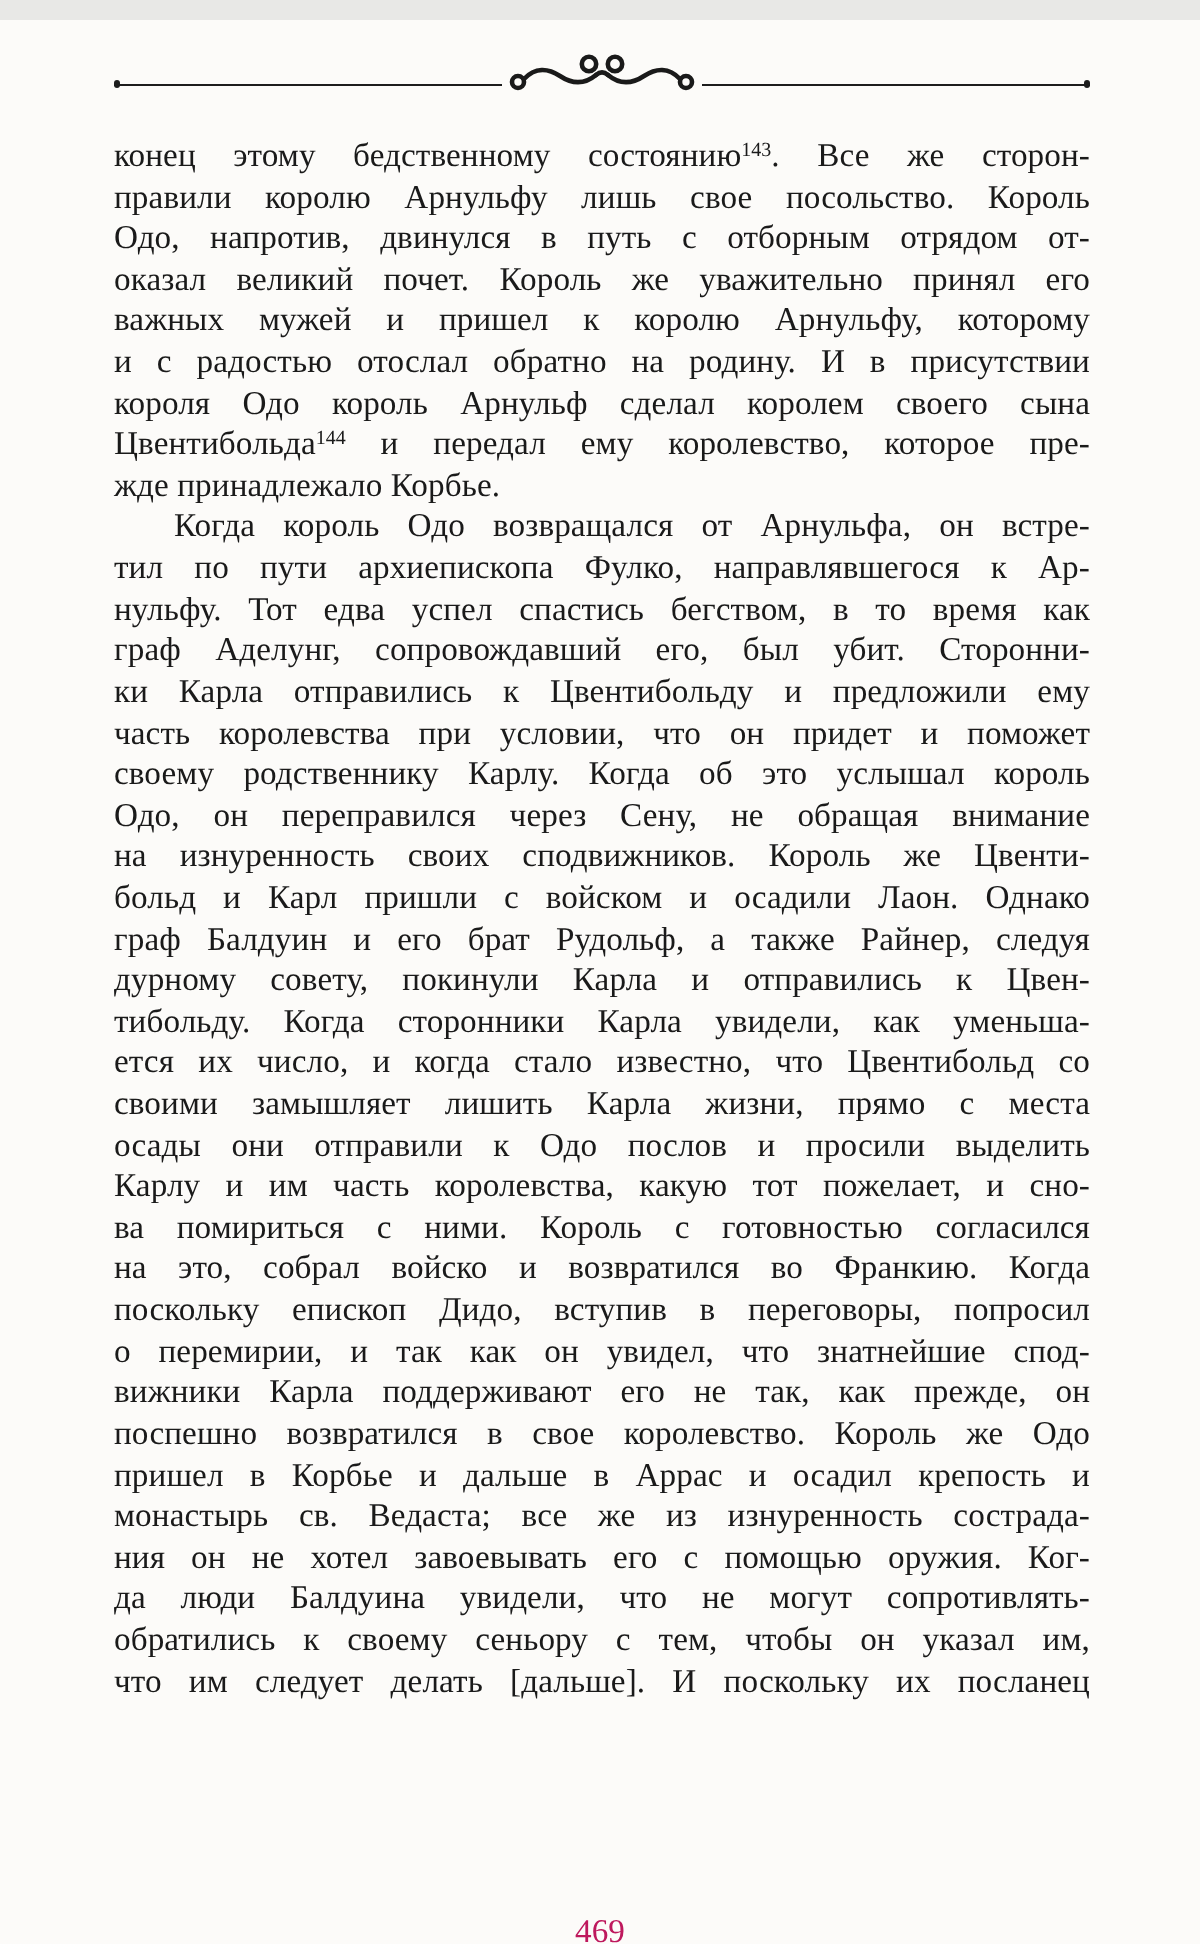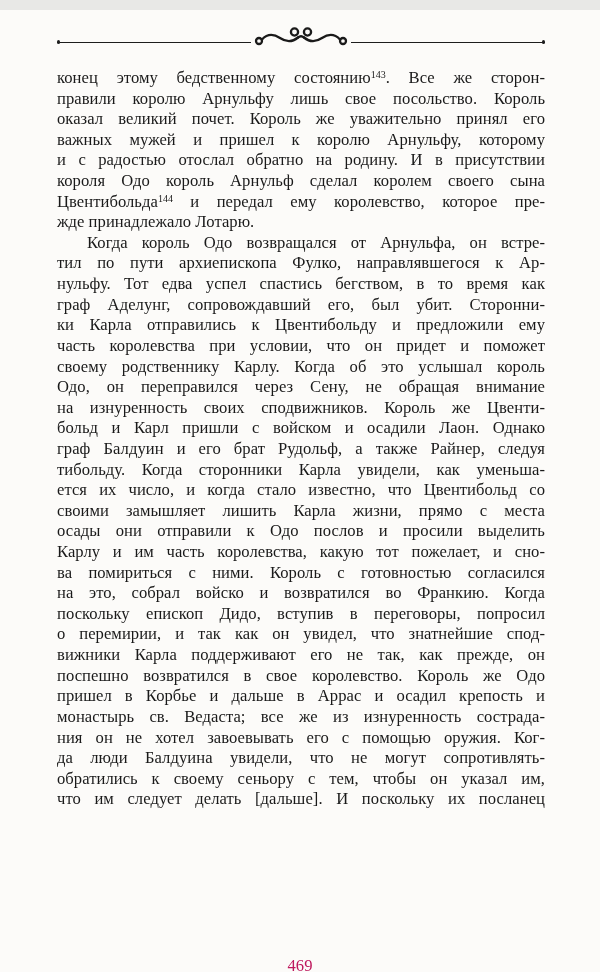--- a/index.html
+++ b/index.html
@@ -115,39 +115,41 @@
     </div>
     <div class="rule-seg right">
         <span class="end-dot"></span>
       </div>
   </div>
 
   <div class="textblock">
     <div>
       <div class="line"><span>конец этому бедственному состоянию</span><sup>143</sup><span>. Все же сторон-</span></div>
       <div class="line">правили королю Арнульфу лишь свое посольство. Король</div>
+      <div class="line">Одо, напротив, двинулся в путь с отборным отрядом от-</div>
       <div class="line">оказал великий почет. Король же уважительно принял его</div>
       <div class="line">важных мужей и пришел к королю Арнульфу, которому</div>
       <div class="line">и с радостью отослал обратно на родину. И в присутствии</div>
       <div class="line">короля Одо король Арнульф сделал королем своего сына</div>
       <div class="line"><span>Цвентибольда</span><sup>144</sup><span> и передал ему королевство, которое пре-</span></div>
-      <div class="line end">жде принадлежало Лотарю.</div>
+      <div class="line end">жде принадлежало Корбье.</div>
     </div>
     <div>
       <div class="line indent">Когда король Одо возвращался от Арнульфа, он встре-</div>
       <div class="line">тил по пути архиепископа Фулко, направлявшегося к Ар-</div>
       <div class="line">нульфу. Тот едва успел спастись бегством, в то время как</div>
       <div class="line">граф Аделунг, сопровождавший его, был убит. Сторонни-</div>
       <div class="line">ки Карла отправились к Цвентибольду и предложили ему</div>
       <div class="line">часть королевства при условии, что он придет и поможет</div>
       <div class="line">своему родственнику Карлу. Когда об это услышал король</div>
       <div class="line">Одо, он переправился через Сену, не обращая внимание</div>
       <div class="line">на изнуренность своих сподвижников. Король же Цвенти-</div>
       <div class="line">больд и Карл пришли с войском и осадили Лаон. Однако</div>
       <div class="line">граф Балдуин и его брат Рудольф, а также Райнер, следуя</div>
+      <div class="line">дурному совету, покинули Карла и отправились к Цвен-</div>
       <div class="line">тибольду. Когда сторонники Карла увидели, как уменьша-</div>
       <div class="line">ется их число, и когда стало известно, что Цвентибольд со</div>
       <div class="line">своими замышляет лишить Карла жизни, прямо с места</div>
       <div class="line">осады они отправили к Одо послов и просили выделить</div>
       <div class="line">Карлу и им часть королевства, какую тот пожелает, и сно-</div>
       <div class="line">ва помириться с ними. Король с готовностью согласился</div>
       <div class="line">на это, собрал войско и возвратился во Франкию. Когда</div>
       <div class="line">поскольку епископ Дидо, вступив в переговоры, попросил</div>
       <div class="line">о перемирии, и так как он увидел, что знатнейшие спод-</div>
       <div class="line">вижники Карла поддерживают его не так, как прежде, он</div>

